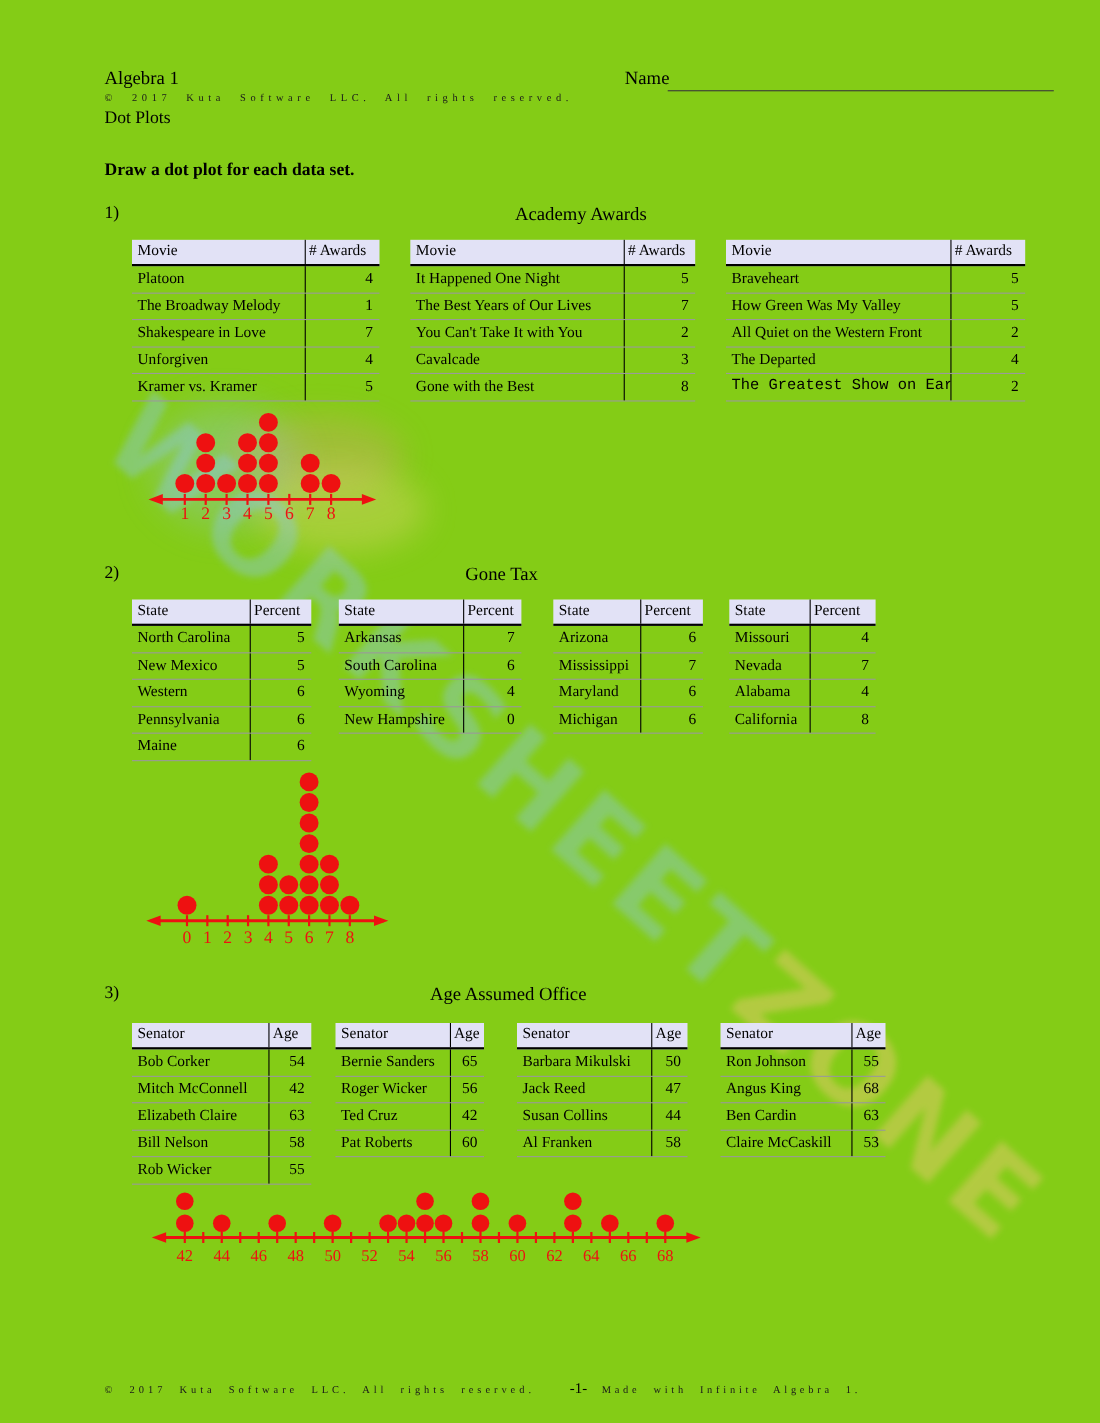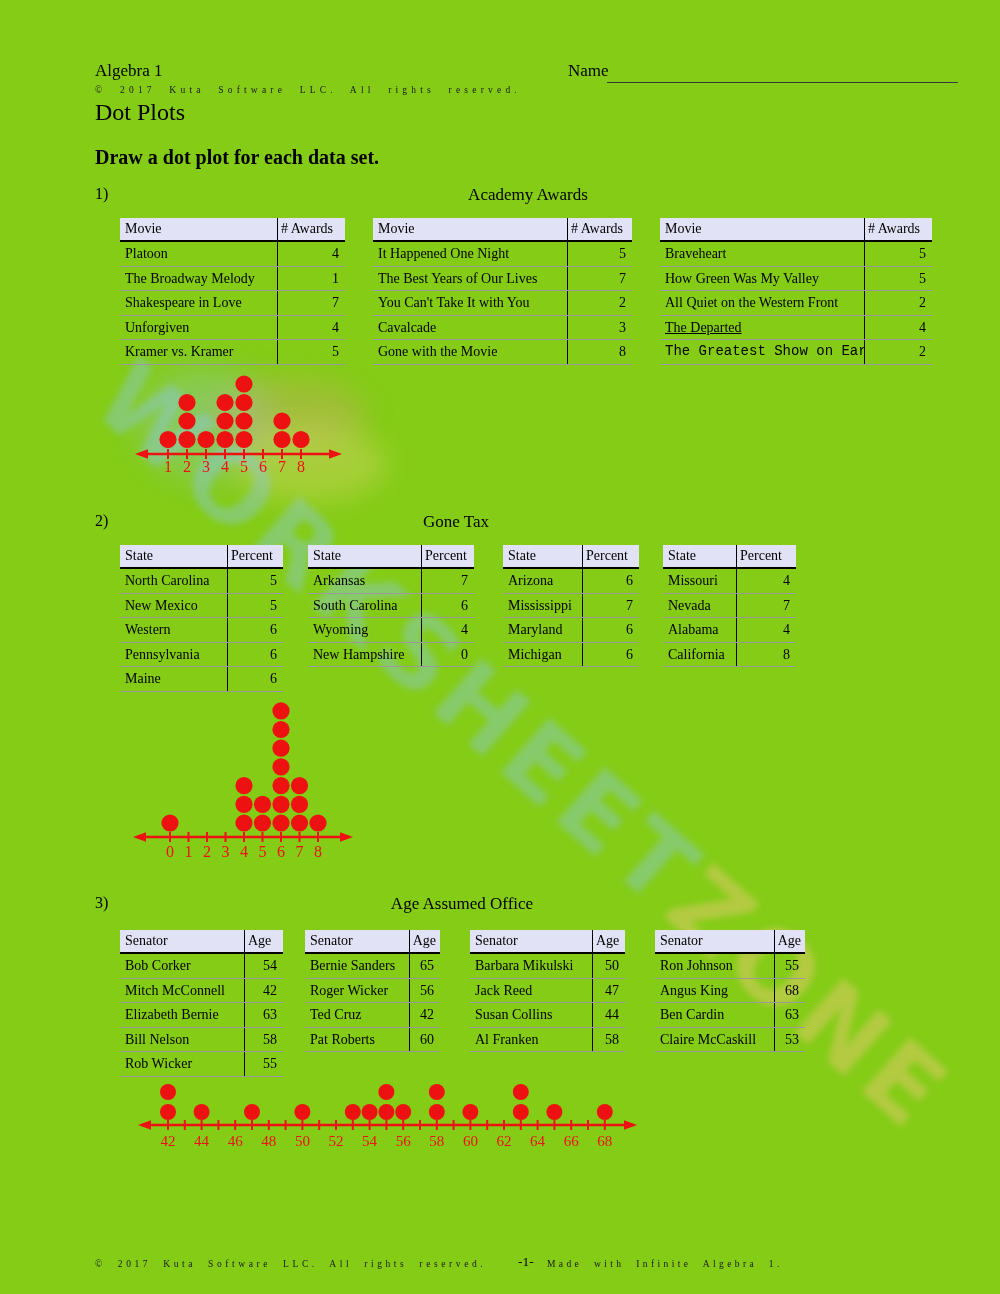--- a/index.html
+++ b/index.html
@@ -16,22 +16,22 @@
   .blob{position:absolute;border-radius:50%;pointer-events:none;}
   .blob1{left:138px;top:368px;width:135px;height:112px;background:rgba(150,200,240,0.30);filter:blur(16px);}
   .blob2{left:212px;top:378px;width:155px;height:72px;background:rgba(246,150,160,0.24);filter:blur(14px);}
   .blob3{left:232px;top:424px;width:155px;height:78px;background:rgba(250,215,140,0.30);filter:blur(14px);}
 
   
   .course{left:95px;top:61px;font-size:17px;}
   .name-label{left:568px;top:61px;font-size:17px;}
   .name-line{left:607px;top:62px;width:351px;height:20px;border-bottom:1.4px solid #3a3a3a;}
   .copyright-top{left:95px;top:85px;font-size:9.5px;letter-spacing:4.2px;word-spacing:7px;color:#1a1a1a;white-space:nowrap;}
-  .doc-title{left:95px;top:99px;font-size:24px;}
-  .instruction{left:95px;top:146px;font-size:20px;font-weight:bold;}
+  .doc-title{left:95px;top:99px;font-size:16px;}
+  .instruction{left:95px;top:146px;font-size:16px;font-weight:bold;}
 
   .prob-num{font-size:16px;}
   .prob-title{font-size:17px;transform:translateX(-50%);white-space:nowrap;}
 
   
   .tbl{position:absolute;font-size:14px;}
   .trow{display:flex;height:24.5px;line-height:23px;border-bottom:1px solid #9a9a9a;box-sizing:border-box;}
   .trow.thead{height:24px;line-height:22px;background:#e2e2f6;border-bottom:2.6px solid #000;}
   .cname{border-right:1.2px solid #000;padding-left:5px;box-sizing:border-box;white-space:nowrap;overflow:hidden;}
   .cval{flex:1;text-align:right;padding-right:6px;box-sizing:border-box;white-space:nowrap;}
@@ -104,21 +104,21 @@
       </div>
       <div class="trow">
         <div class="cname" style="width: 195px;">You Can't Take It with You</div>
         <div class="cval">2</div>
       </div>
       <div class="trow">
         <div class="cname" style="width: 195px;">Cavalcade</div>
         <div class="cval">3</div>
       </div>
       <div class="trow">
-        <div class="cname" style="width: 195px;">Gone with the Movie</div>
+        <div class="cname" style="width: 195px;">Gone with the Best</div>
         <div class="cval">8</div>
       </div>
     </div>
   <div class="tbl" style="left:660px;top:218px;width:272px">
       <div class="trow thead">
         <div class="cname" style="width: 205px;">Movie</div>
         <div class="cval"># Awards</div>
       </div>
       <div class="trow">
         <div class="cname" style="width: 205px;">Braveheart</div>
@@ -126,21 +126,21 @@
       </div>
       <div class="trow">
         <div class="cname" style="width: 205px;">How Green Was My Valley</div>
         <div class="cval">5</div>
       </div>
       <div class="trow">
         <div class="cname" style="width: 205px;">All Quiet on the Western Front</div>
         <div class="cval">2</div>
       </div>
       <div class="trow">
-        <div class="cname" style="width: 205px; text-decoration: underline;">The Departed</div>
+        <div class="cname" style="width: 205px;">The Departed</div>
         <div class="cval">4</div>
       </div>
       <div class="trow">
         <div class="cname" style="width: 205px; font-family: Liberation Mono, monospace;">The Greatest Show on Earth</div>
         <div class="cval">2</div>
       </div>
     </div>
   <svg class="plot" id="plot0" style="left:125px;top:370px" width="235" height="108">
       <line x1="14" y1="84" x2="213" y2="84" stroke="#ee1111" stroke-width="2.6"></line>
       <polygon points="10,84 23,79.2 23,88.8" fill="#ee1111"></polygon>
@@ -322,21 +322,21 @@
       </div>
       <div class="trow">
         <div class="cname" style="width: 125px;">Bob Corker</div>
         <div class="cval">54</div>
       </div>
       <div class="trow">
         <div class="cname" style="width: 125px;">Mitch McConnell</div>
         <div class="cval">42</div>
       </div>
       <div class="trow">
-        <div class="cname" style="width: 125px;">Elizabeth Bernie</div>
+        <div class="cname" style="width: 125px;">Elizabeth Claire</div>
         <div class="cval">63</div>
       </div>
       <div class="trow">
         <div class="cname" style="width: 125px;">Bill Nelson</div>
         <div class="cval">58</div>
       </div>
       <div class="trow">
         <div class="cname" style="width: 125px;">Rob Wicker</div>
         <div class="cval">55</div>
       </div>

